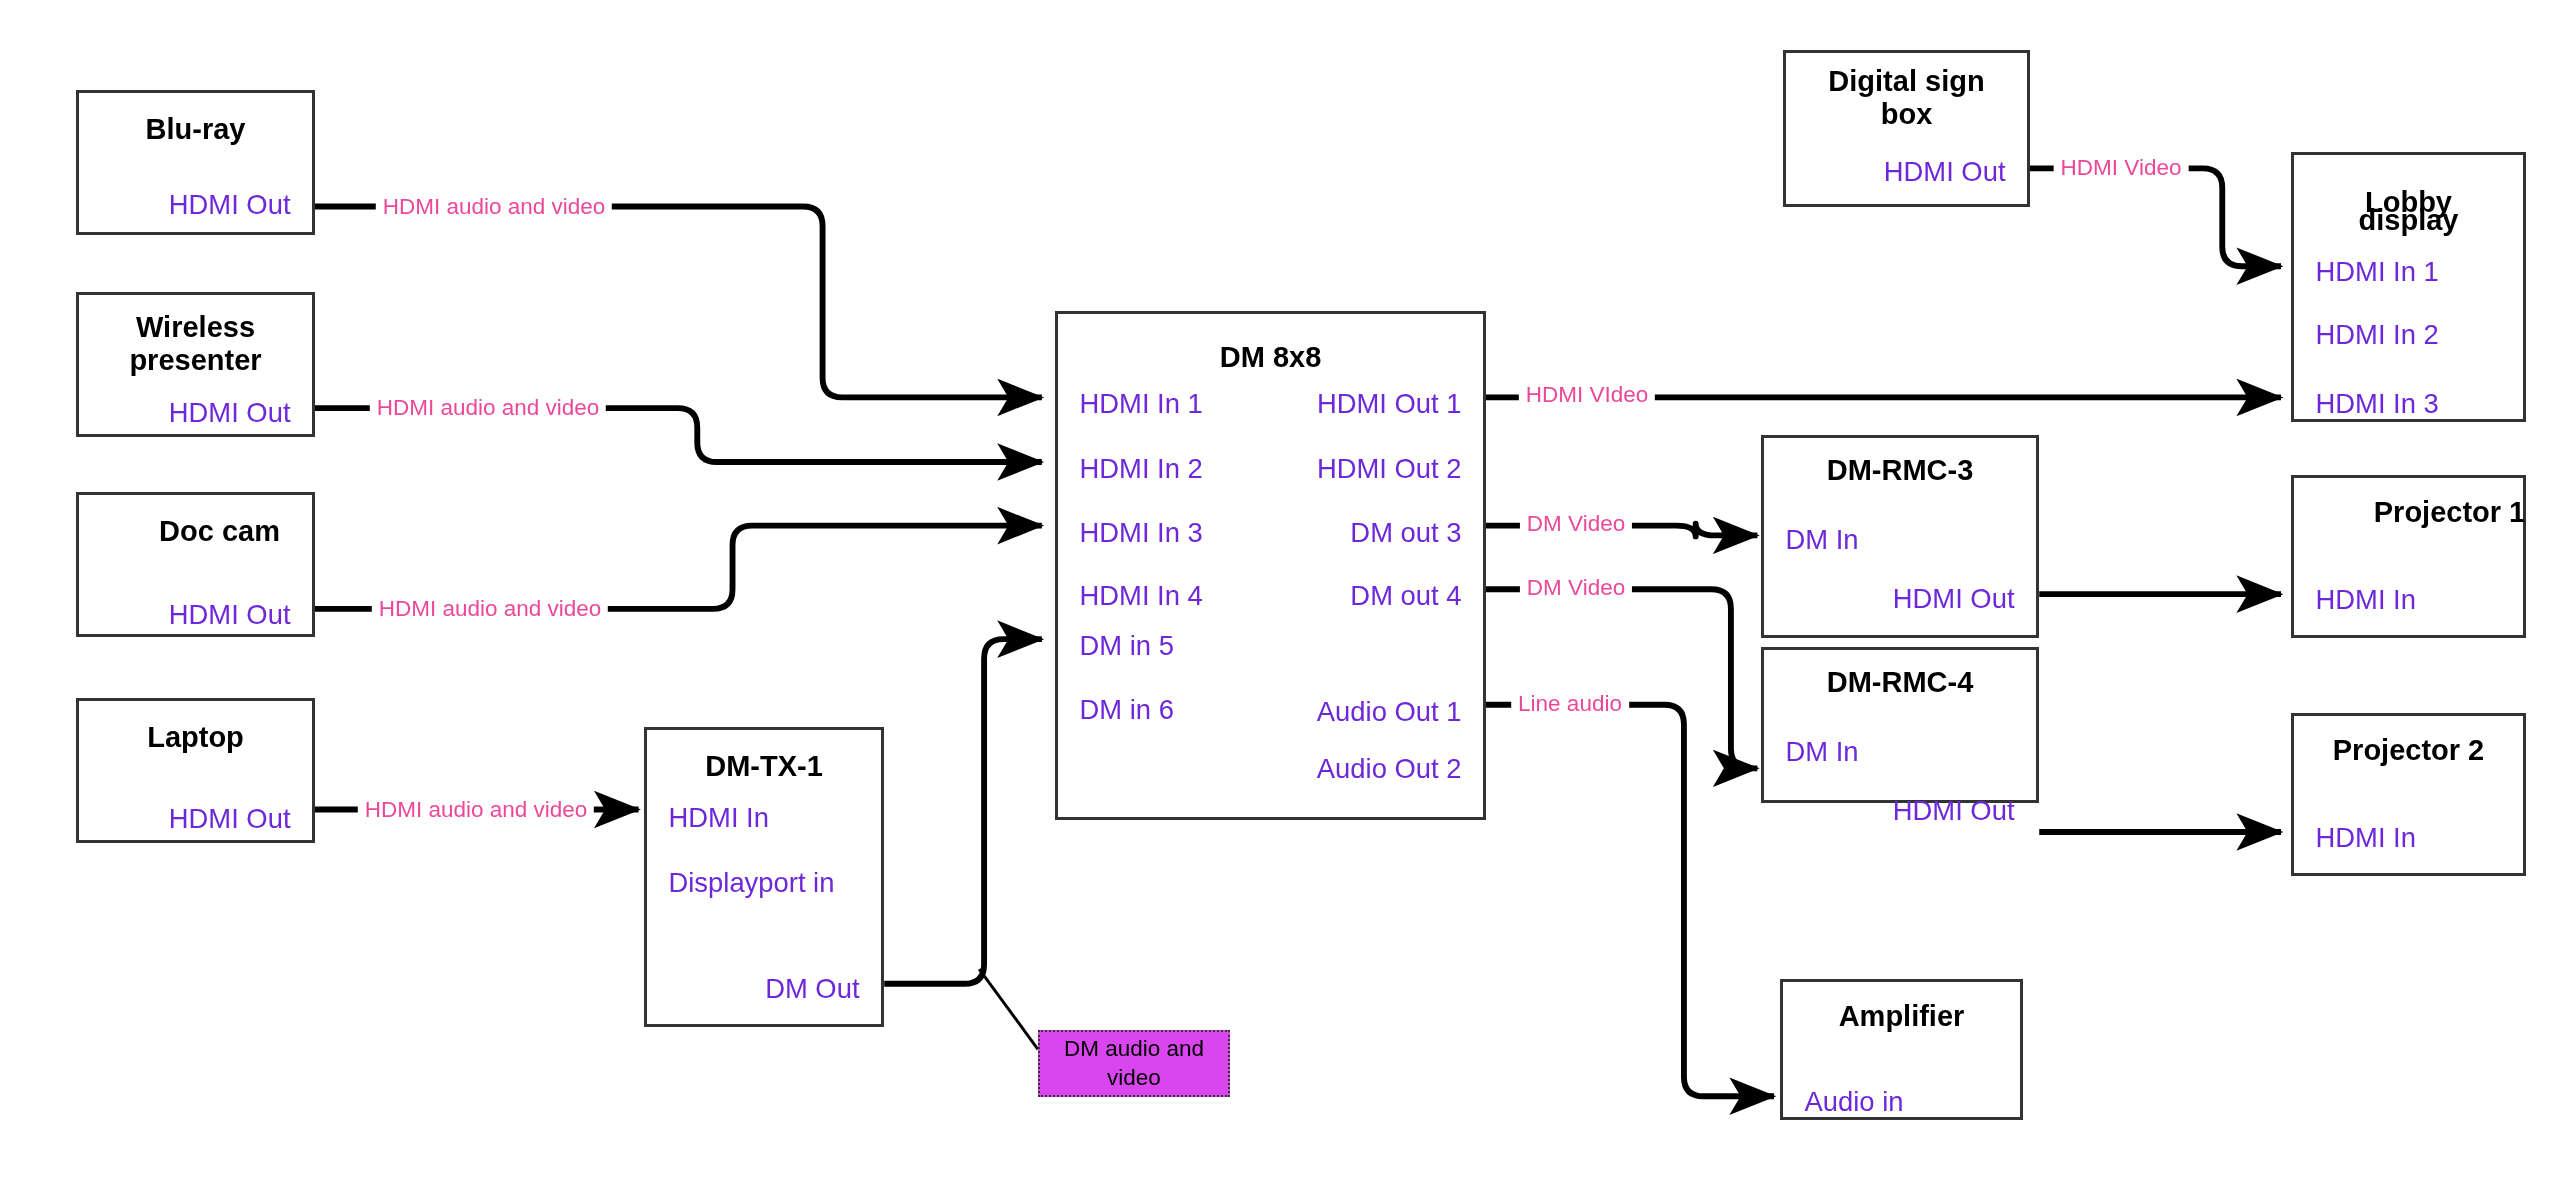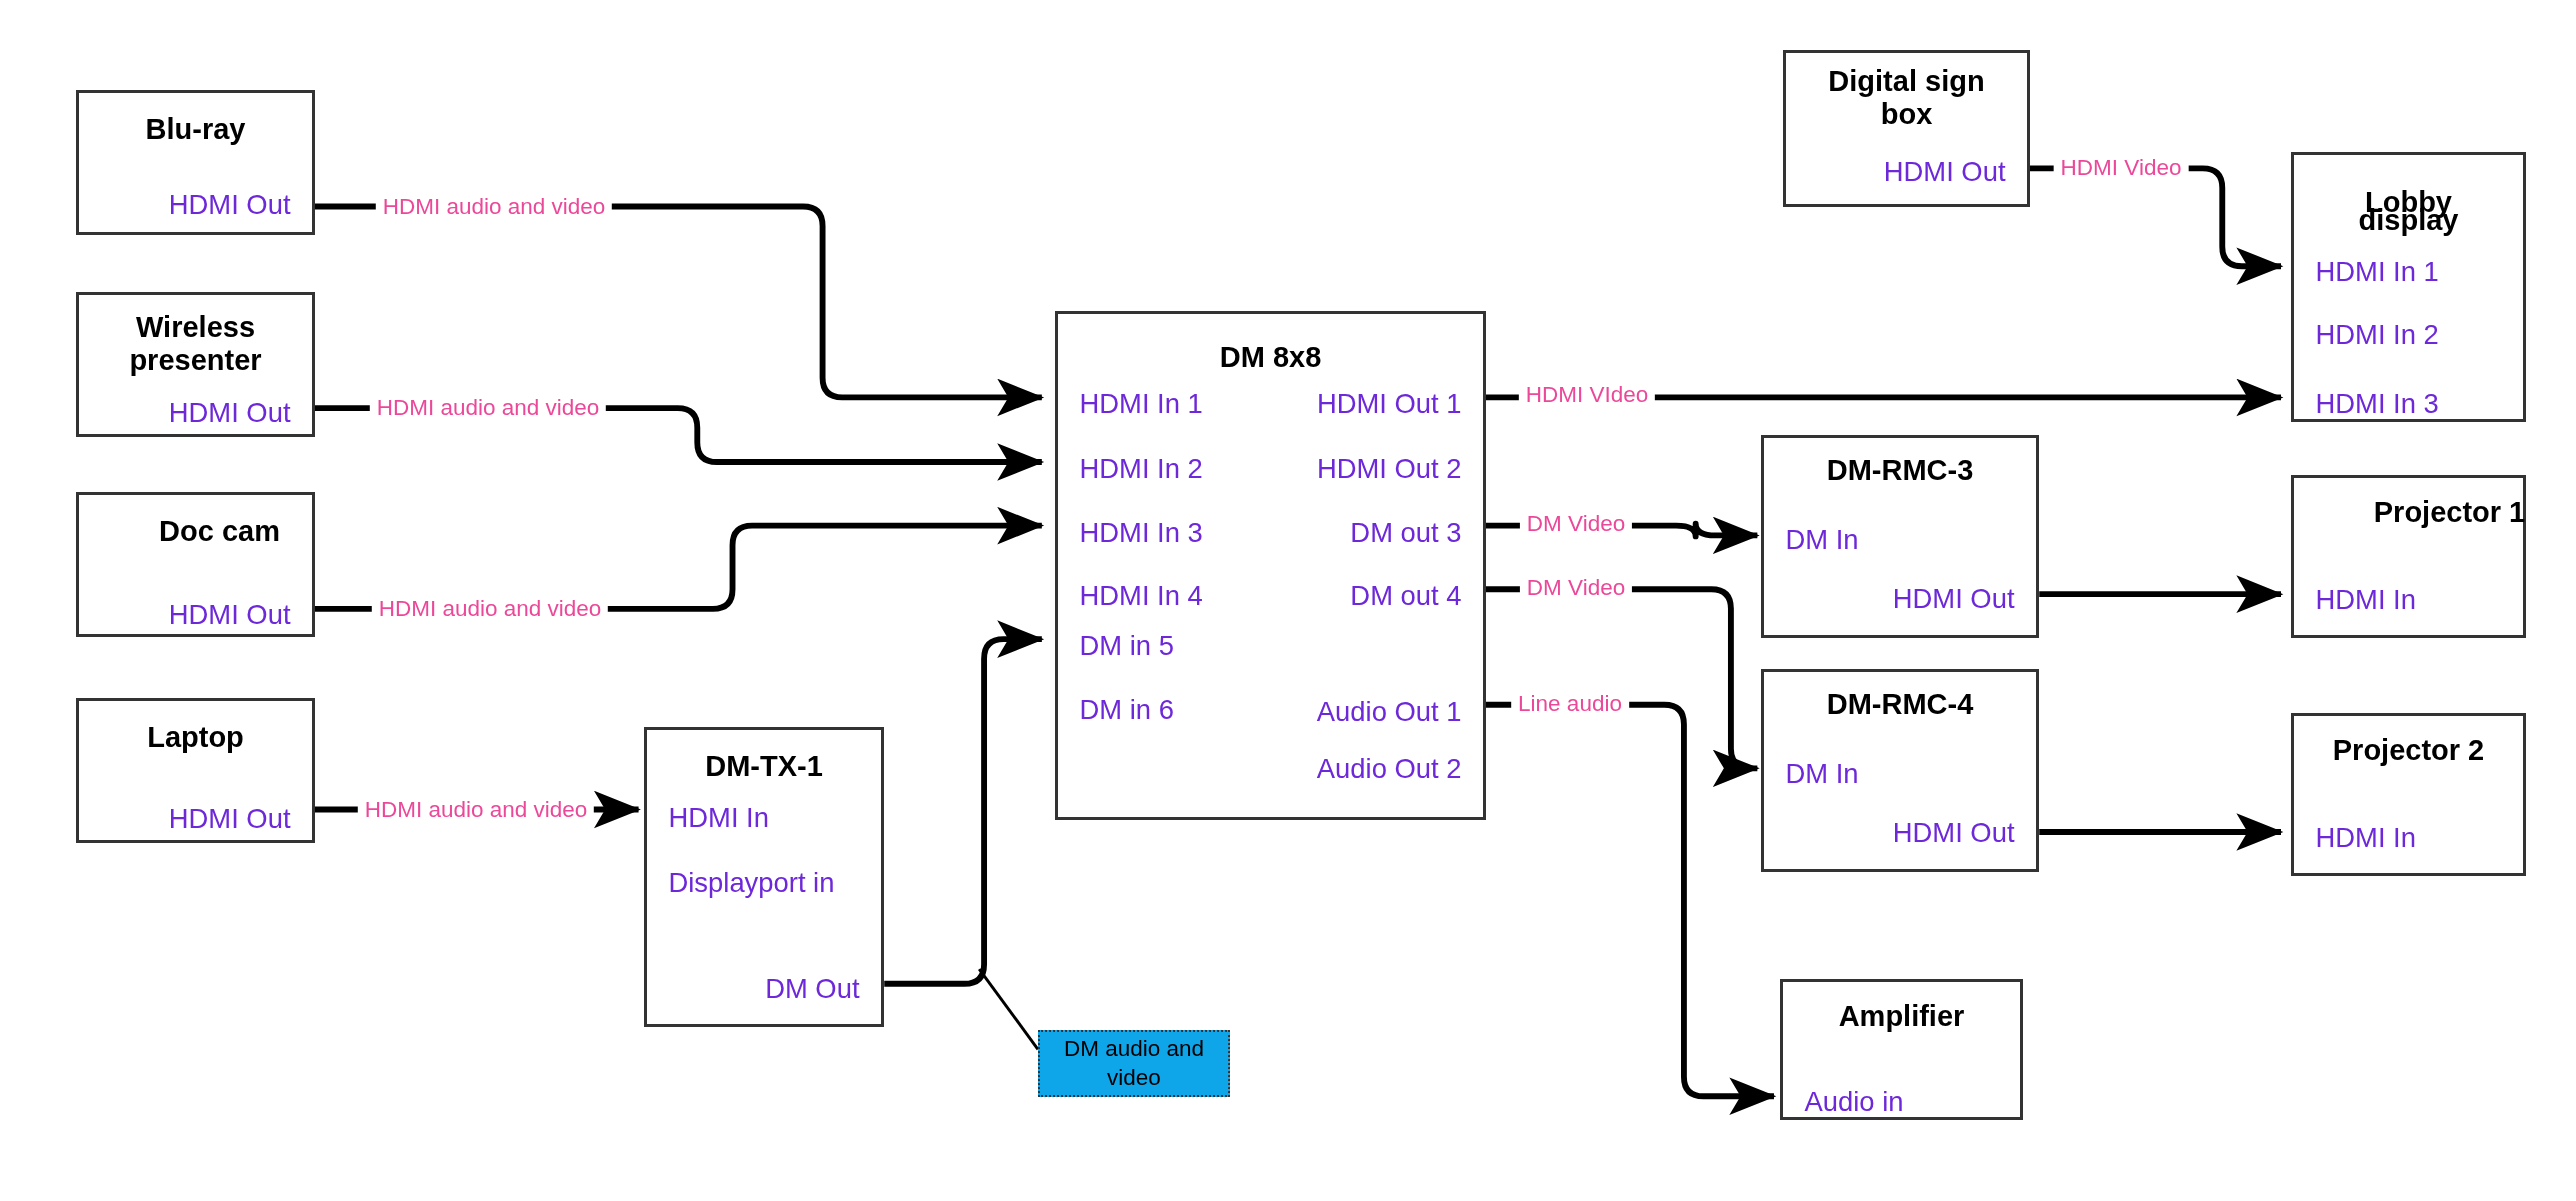--- a/index.html
+++ b/index.html
@@ -62,21 +62,21 @@
     background: #ffffff;
     padding: 0 6.9px;
     transform: translate(-50%, -50%);
     z-index: 8;
     line-height: 1.15;
   }
   .callout {
     position: absolute;
     box-sizing: border-box;
     border: 2.9px dotted #333333;
-    background: #0ea5e9;
+    background: #d946ef;
     font-size: 22.5px;
     color: #000000;
     text-align: center;
     display: flex;
     align-items: center;
     justify-content: center;
     line-height: 1.25;
     z-index: 8;
   }
 </style>
@@ -180,21 +180,21 @@
     <div class="port left" style="top:166px;">HDMI In 2</div>
     <div class="port left" style="top:235px;">HDMI In 3</div>
   </div>
 
   <div class="node" style="left:1761px; top:435px; width:278px; height:203px;">
     <div class="node-title" style="top:15.7px;">DM-RMC-3</div>
     <div class="port left" style="top:88px;">DM In</div>
     <div class="port right" style="top:147px;">HDMI Out</div>
   </div>
 
-  <div class="node" style="left:1761px; top:669px; width:278px; height:203px;">
+  <div class="node" style="left:1761px; top:647px; width:278px; height:156px;">
     <div class="node-title" style="top:15.7px;">DM-RMC-4</div>
     <div class="port left" style="top:88px;">DM In</div>
     <div class="port right" style="top:147px;">HDMI Out</div>
   </div>
 
   <div class="node" style="left:2291px; top:475px; width:235px; height:163px;">
     <div class="node-title" style="top:17.6px;margin-left:41px;">Projector 1</div>
     <div class="port left" style="top:108px;">HDMI In</div>
   </div>
 

